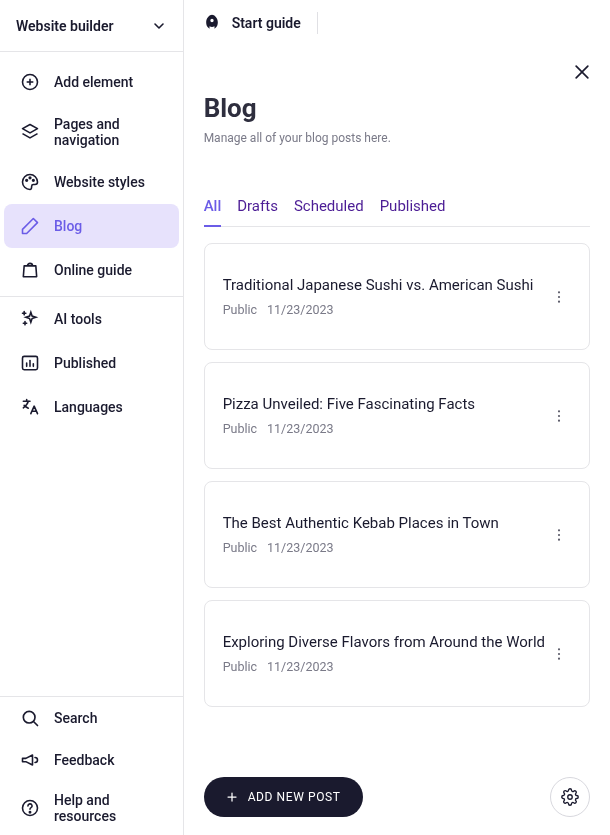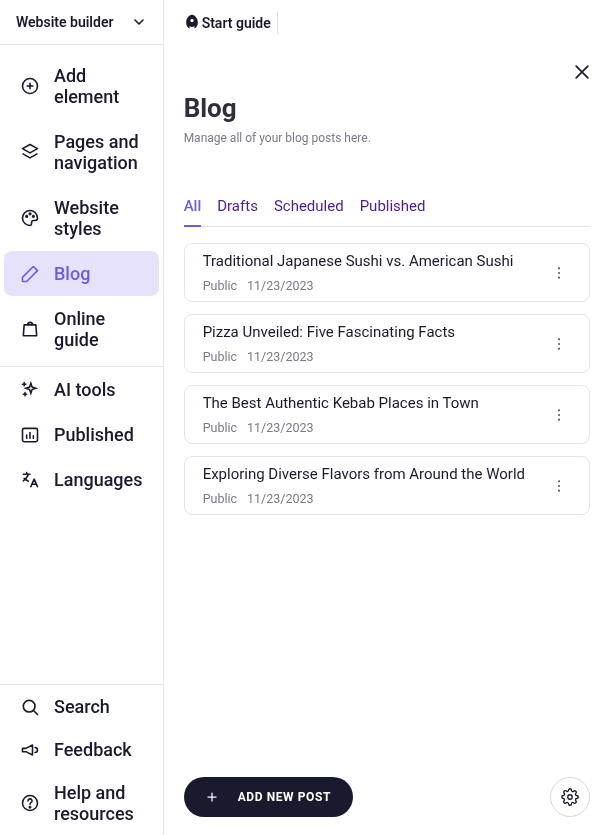--- a/index.html
+++ b/index.html
@@ -21,42 +21,42 @@
       border-right: 1px solid #e5e5e8;
       display: flex;
       flex-direction: column;
     }
     .sidebar-header {
       display: flex;
       align-items: center;
       justify-content: space-between;
       padding: 12px 16px;
       border-bottom: 1px solid #e5e5e8;
-      height: 45px;
+      height: 52px;
     }
     .sidebar-title {
       font-size: 14px;
       font-weight: 600;
       color: #1a1a2e;
     }
     .sidebar-nav {
       flex: 1;
       overflow-y: auto;
       padding: 4px 0;
     }
     .sidebar-section {
       border-bottom: 1px solid #e5e5e8;
       padding: 4px 0;
     }
     .sidebar-item {
       display: flex;
       align-items: center;
       gap: 14px;
       padding: 12px 16px;
-      font-size: 18px;
+      font-size: 14px;
       font-weight: 500;
       color: #1a1a2e;
       cursor: pointer;
       border-radius: 8px;
       margin: 0 4px;
     }
     .sidebar-item.active {
       background: #e7e2fc;
       color: #6b5ce7;
     }
@@ -77,20 +77,21 @@
     
     .main {
       flex: 1;
       display: flex;
       flex-direction: column;
       position: relative;
     }
     .topbar {
       display: flex;
       align-items: center;
+      gap: 10px;
       padding: 10px 18px;
       height: 45px;
     }
     .topbar .divider {
       width: 1px;
       height: 22px;
       background: #e0e0e4;
       margin-left: 6px;
     }
     .topbar-title {
@@ -137,26 +138,26 @@
       border-bottom: 2px solid #6b5ce7;
       margin-bottom: -1px;
       font-weight: 500;
     }
     .posts {
       margin-top: 16px;
     }
     .post-card {
       border: 1px solid #e5e5e8;
       border-radius: 8px;
-      padding: 8px 18px;
+      padding: 32px 18px;
       margin-bottom: 12px;
       display: flex;
       align-items: center;
       justify-content: space-between;
-      gap: 22px;
+      gap: 2px;
     }
     .post-info {
       flex: 1;
       min-width: 0;
     }
     .post-title {
       font-size: 15px;
       color: #1a1a2e;
       white-space: nowrap;
       overflow: hidden;
@@ -186,25 +187,25 @@
     }
     .bottom-bar > * { pointer-events: auto; }
     .add-post-btn {
       background: #1a1a2e;
       color: #fff;
       border: none;
       border-radius: 24px;
       padding: 0 22px;
       height: 40px;
       font-size: 12px;
-      font-weight: 700;
+      font-weight: 400;
       letter-spacing: 0.6px;
       display: inline-flex;
       align-items: center;
-      gap: 20px;
+      gap: 10px;
       cursor: pointer;
     }
     .bottom-spacer { flex: 1; }
     .settings-fab {
       width: 40px;
       height: 40px;
       border: 1px solid #d8d8de;
       border-radius: 50%;
       background: #fff;
       display: flex;

